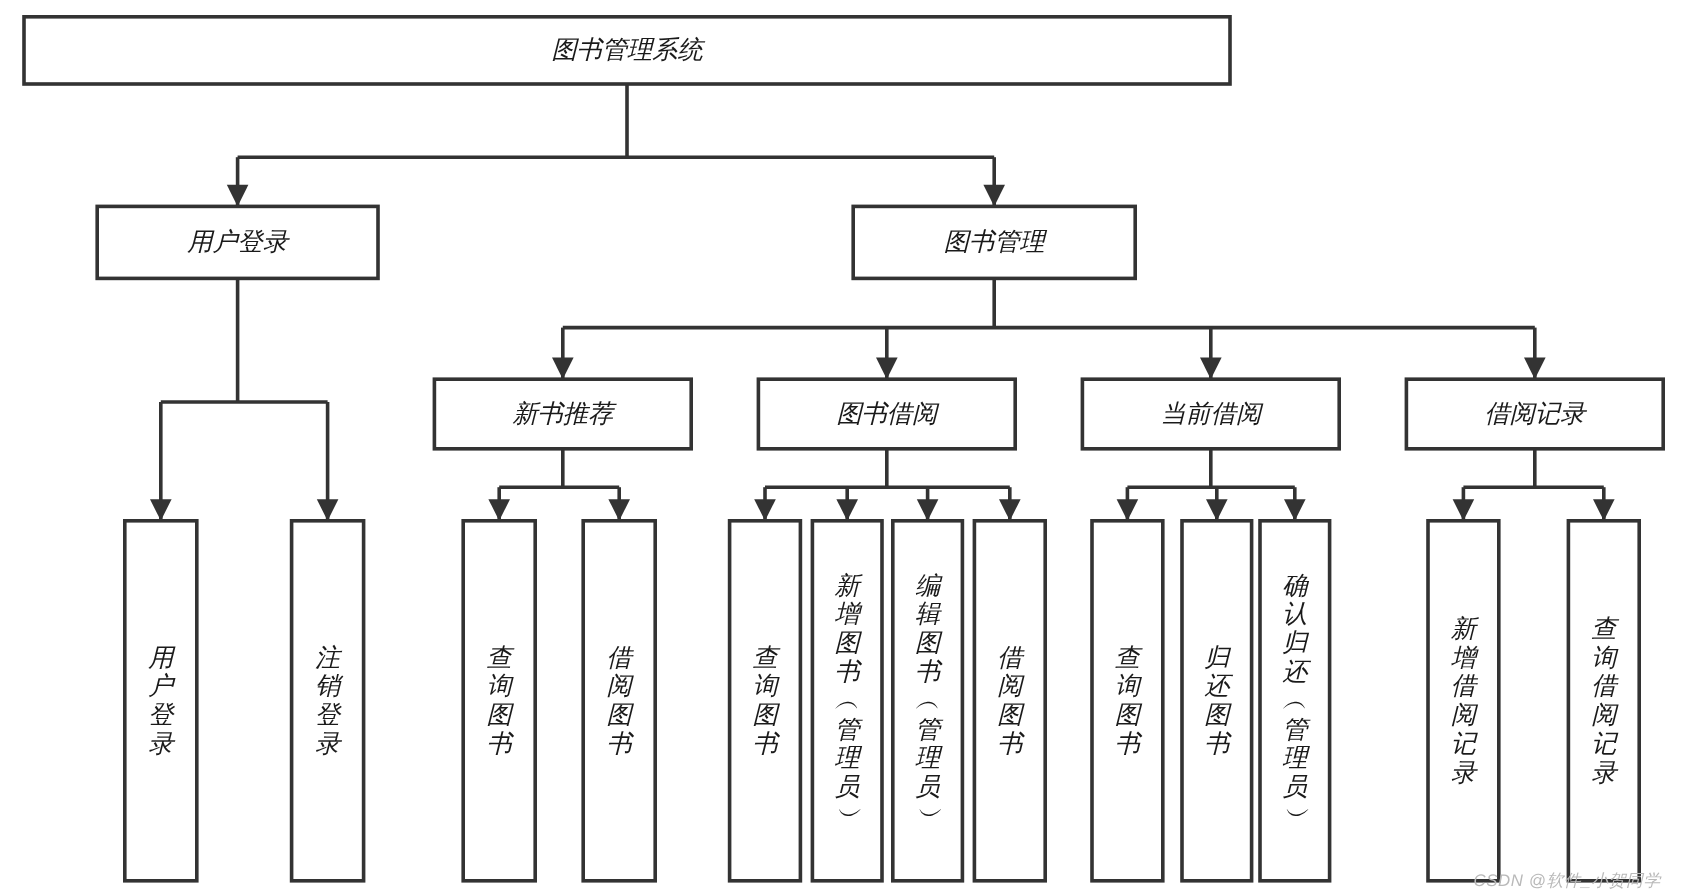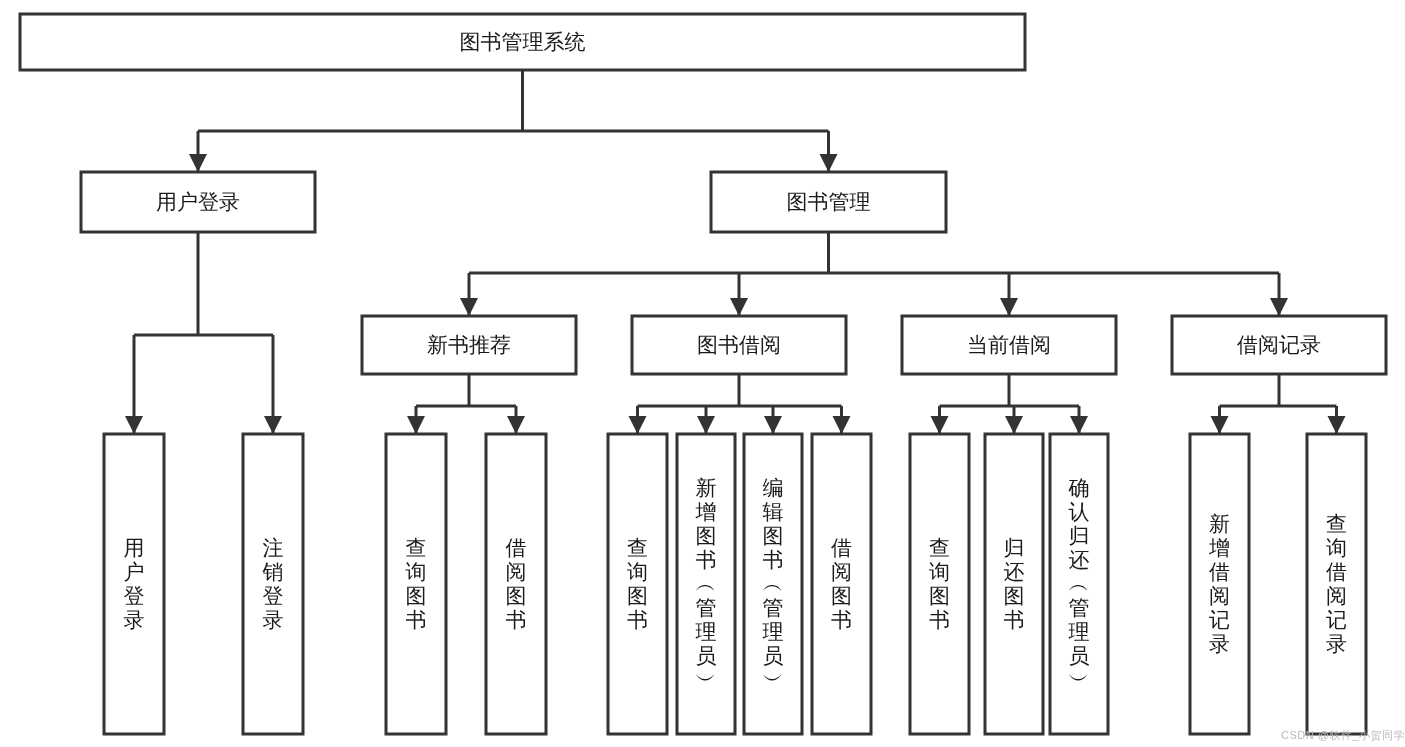--- a/index.html
+++ b/index.html
@@ -1,26 +1,26 @@
 <!DOCTYPE html>
 <html><head>
 <meta charset="utf-8">
 <style>
   html,body{margin:0;padding:0;background:#ffffff;}
   body{width:1405px;height:747px;overflow:hidden;font-family:"Liberation Sans","DejaVu Sans",sans-serif;}
-  #diagram-root{position:relative;width:1405px;height:747px;background:#fff;}
+  #diagram-root{position:relative;width:1405px;height:747px;background:#fff;font-style:italic;}
   svg{display:block;}
   .node-rect{fill:#ffffff;stroke:#333333;stroke-width:3;}
   .node-label{font-family:"Liberation Sans","DejaVu Sans",sans-serif;font-size:21px;fill:#1a1a1a;
               text-anchor:middle;dominant-baseline:middle;}
   .node-label-v{font-family:"Liberation Sans","DejaVu Sans",sans-serif;font-size:21px;fill:#1a1a1a;
                 text-anchor:middle;}
   .link-line{stroke:#333333;stroke-width:3;fill:none;}
   .arrow-head{fill:#333333;stroke:none;}
-  .watermark{position:absolute;right:0;bottom:4px;font-size:11px;color:#b9b9b9;
+  .watermark{position:absolute;right:21px;bottom:4px;font-size:14px;color:#b9b9b9;
              font-family:"Liberation Sans","DejaVu Sans",sans-serif;white-space:nowrap;
              letter-spacing:.5px;}
 </style>
 </head>
 <body>
 
 <div id="diagram-root">
   <svg id="diagram-svg" width="1405" height="747" viewBox="0 0 1405 747">
     <g id="links-layer">
         <g>

